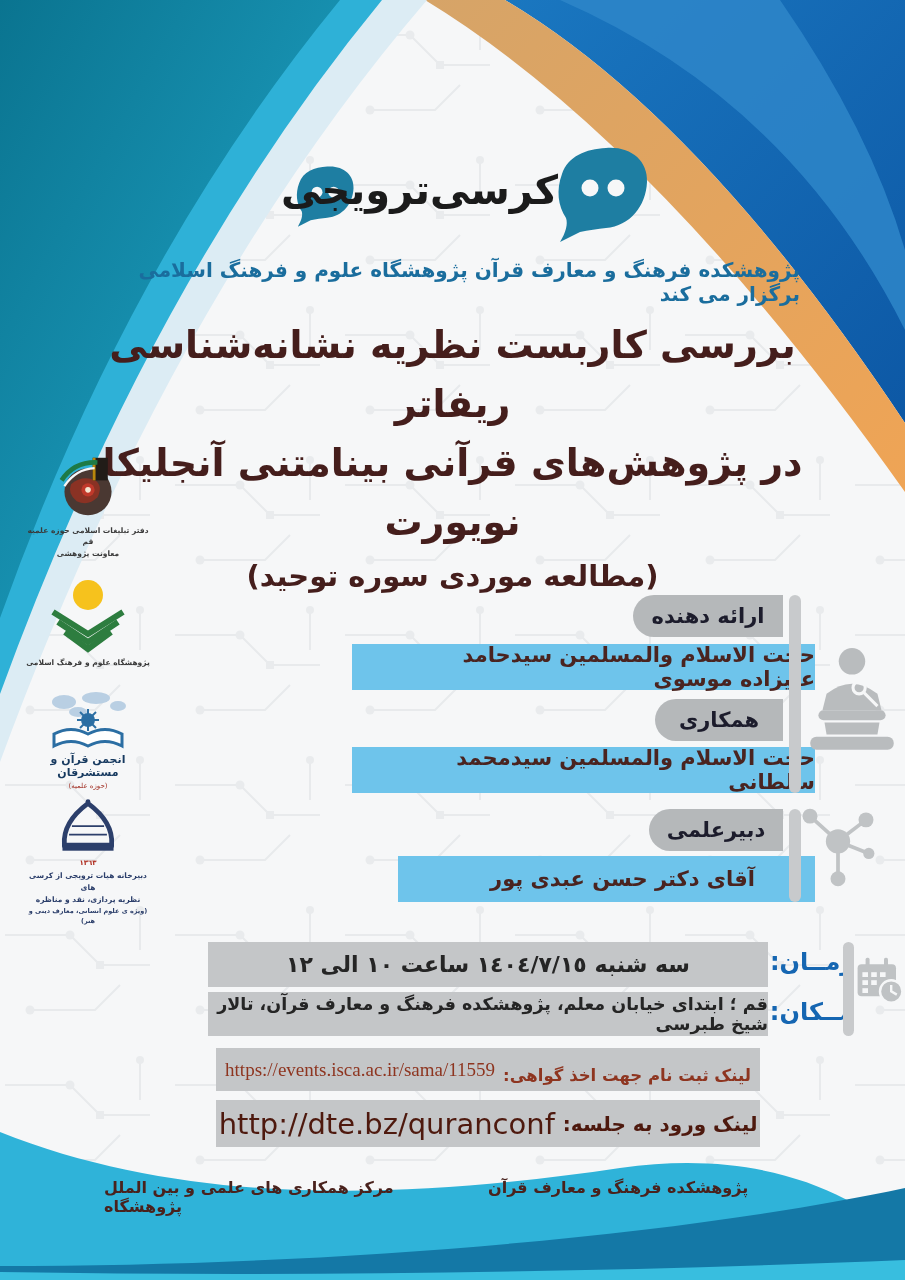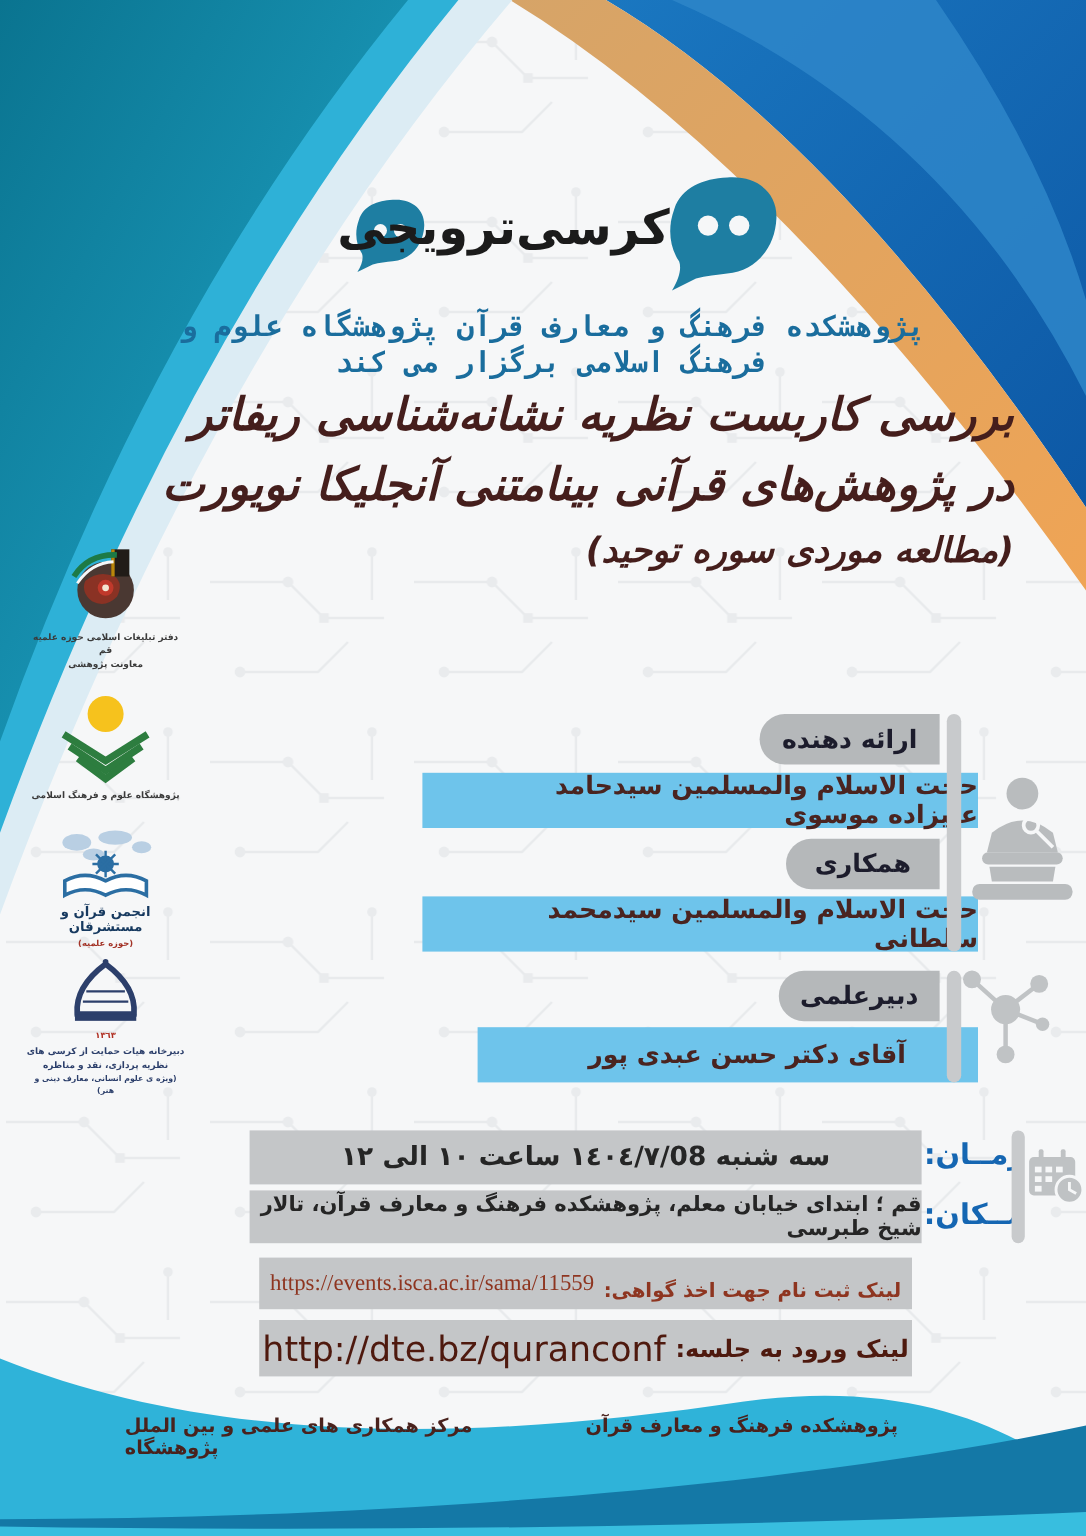--- a/index.html
+++ b/index.html
@@ -5,33 +5,33 @@
   html,body{margin:0;padding:0;background:#e8eaec;}
   .canvas{position:relative;width:905px;height:1280px;overflow:hidden;
     font-family:"DejaVu Sans",sans-serif;background:#f9a8d4;}
   .abs{position:absolute;}
   .bg{position:absolute;left:0;top:0;}
   .rtl{direction:rtl;unicode-bidi:plaintext;}
 
   
   .brand-title{left:352px;top:166px;width:206px;text-align:center;
     font-size:40px;font-weight:bold;color:#1b1b1b;line-height:1.2;}
-  .organizer{left:120px;top:258px;width:680px;text-align:center;
-    font-size:24px;font-weight:bold;color:#1a6d9d;font-family:Liberation Mono, monospace;}
-
-  .title-block{left:60px;top:316px;width:785px;color:#451e1c;font-style:italic;}
+  .organizer{left:120px;top:258px;width:680px;
+    font-size:20px;font-weight:bold;color:#1a6d9d;}
+
+  .title-block{left:60px;top:316px;width:785px;text-align:center;color:#451e1c;}
   .title-l1,.title-l2{font-size:38px;font-weight:bold;line-height:1.55;}
   .title-l3{font-size:29px;font-weight:bold;line-height:1.7;}
 
   
   .logo-block{left:22px;width:132px;display:flex;flex-direction:column;
     align-items:center;gap:3px;text-align:center;}
   .logo-cap{font-size:7.5px;font-weight:bold;color:#3a3a3a;line-height:1.5;}
   .logo-cap-main{font-size:11px;font-weight:bold;color:#16395f;}
-  .logo-cap-sub{font-size:7px;font-weight:bold;color:#a33327;}
+  .logo-cap-sub{font-size:7px;font-weight:normal;color:#a33327;}
   .logo-cap-navy{font-size:7.5px;font-weight:bold;color:#2c3f6b;line-height:1.6;}
   .logo-year{font-size:7px;font-weight:bold;color:#b03023;margin-top:-4px;}
 
   
   .role-badge{background:#b5b8ba;border-radius:22px 0 0 22px;height:42px;
     display:flex;align-items:center;justify-content:center;
     font-size:21px;font-weight:bold;color:#1c1c2c;}
   .name-bar{background:#6ec4eb;height:46px;display:flex;align-items:center;
     justify-content:center;font-size:21px;font-weight:bold;color:#4a2420;padding-left:32px;}
   .vbar{background:#c8cacc;border-radius:6px;}
@@ -170,21 +170,21 @@
 
   <div class="abs logo-block" style="top:796px">
     <svg width="70" height="64" viewBox="0 0 74 64">
       <circle cx="37" cy="4" r="2.5" fill="#2c3f6b"></circle>
       <path d="M37,6 Q10,26 12,50 H62 Q64,26 37,6 Z" fill="none" stroke="#2c3f6b" stroke-width="5"></path>
       <path d="M20,30 H54" stroke="#2c3f6b" stroke-width="2"></path>
       <path d="M17,39 H57" stroke="#2c3f6b" stroke-width="2"></path>
       <rect x="10" y="50" width="54" height="6" fill="#2c3f6b"></rect>
     </svg>
     <div class="logo-year">١٣٦٣</div>
-    <div class="logo-cap-navy rtl">دبیرخانه هیات حمایت از کرسی های</div>
+    <div class="logo-cap-navy rtl">دبیرخانه هیات ترویجی از کرسی های</div>
     <div class="logo-cap-navy rtl" style="margin-top:-3px">نظریه پردازی، نقد و مناظره</div>
     <div class="logo-cap-navy rtl" style="margin-top:-3px;font-size:6.5px">(ویژه ی علوم انسانی، معارف دینی و هنر)</div>
   </div>
 
   <div class="abs role-badge rtl" style="left:633px;top:595px;width:150px">ارائه دهنده</div>
   <div class="abs name-bar rtl" style="left:352px;top:644px;width:431px">حجت الاسلام والمسلمین سیدحامد علیزاده موسوی</div>
 
   <div class="abs role-badge rtl" style="left:655px;top:699px;width:128px">همکاری</div>
   <div class="abs name-bar rtl" style="left:352px;top:747px;width:431px">حجت الاسلام والمسلمین سیدمحمد سلطانی</div>
 
@@ -216,21 +216,21 @@
     <g fill="#c0c3c5">
       <circle cx="45" cy="45" r="13"></circle>
         <circle cx="15" cy="18" r="8"></circle>
       <circle cx="75" cy="22" r="8"></circle>
         <circle cx="78" cy="58" r="6"></circle>
         <circle cx="45" cy="85" r="8"></circle>
     </g>
   </svg>
 
   <div class="abs sched-label rtl" style="left:766px;top:948px">زمــان:</div>
-  <div class="abs sched-bar z-bar rtl" style="left:208px;top:942px;width:560px;height:45px">سه شنبه ١٤٠٤/٧/08 ساعت ١٠ الی ١٢</div>
+  <div class="abs sched-bar z-bar rtl" style="left:208px;top:942px;width:560px;height:45px">سه شنبه ١٤٠٤/٧/١٥ ساعت ١٠ الی ١٢</div>
 
   <div class="abs sched-label rtl" style="left:766px;top:998px">مــکان:</div>
   <div class="abs sched-bar m-bar rtl" style="left:208px;top:992px;width:560px;height:44px">قم ؛ ابتدای خیابان معلم، پژوهشکده فرهنگ و معارف قرآن، تالار شیخ طبرسی</div>
 
   <div class="abs vbar" style="left:843px;top:942px;width:11px;height:94px"></div>
 
   <svg class="abs" style="left:856px;top:952px" width="48" height="58" viewBox="0 0 60 62">
     <g fill="#bfc2c4">
       <rect x="2" y="10" width="48" height="40" rx="5"></rect>
       <rect x="12" y="2" width="5" height="12" rx="2"></rect>

